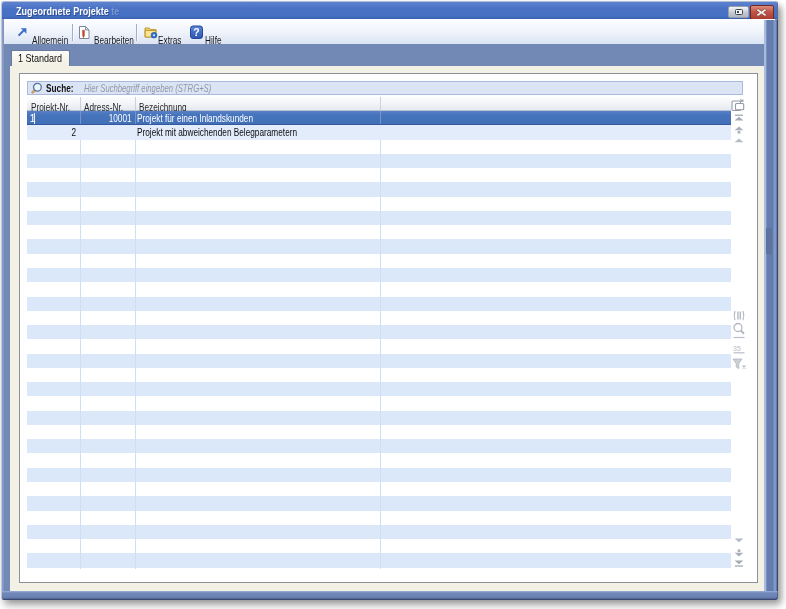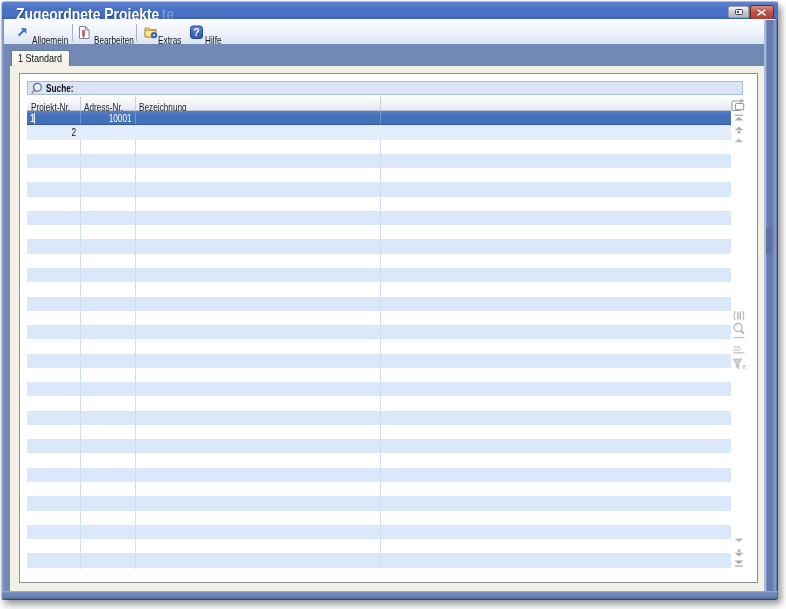--- a/index.html
+++ b/index.html
@@ -9,21 +9,21 @@
   .abs{position:absolute;}
   .tx{display:inline-block;transform:scaleX(.75);transform-origin:0 50%;white-space:nowrap;}
   .txr{display:inline-block;transform:scaleX(.75);transform-origin:100% 50%;white-space:nowrap;}
   
   .win{left:1px;top:1px;width:777px;height:599px;background:linear-gradient(90deg,#93a5cd 0px,#8598c4 2px,#7b8fbb 4px);border-radius:3px;
        box-shadow:4px 4px 6px -1px rgba(110,110,110,.6),2px 6px 9px 0 rgba(140,140,140,.4);}
   .winedge{left:1px;top:1px;width:777px;height:599px;border-radius:3px;pointer-events:none;
        box-shadow:inset 1px 1px 0 rgba(255,255,255,.4), inset -1px -1px 0 rgba(20,30,70,.3);}
   .titlebar{left:2px;top:2px;width:775px;height:17px;border-radius:2px 2px 0 0;
        background:linear-gradient(#5e82cf 0%,#4a72c4 40%,#4470c4 85%,#3a60ab 100%);}
-  .title{left:16px;top:5px;font-size:17px;font-weight:bold;color:#fff;
+  .title{left:16px;top:5px;font-size:11px;font-weight:bold;color:#fff;
        text-shadow:1px 1px 1px rgba(10,25,80,.5);}
   .ghost{opacity:.25;}
   .btn-restore{left:728px;top:6px;width:19px;height:10px;border:1px solid #98a0ad;border-radius:2px;
        background:linear-gradient(#f4f5f7,#c6cbd3 55%,#b0b6c1);}
   .btn-restore .g{position:absolute;left:5.5px;top:2px;width:6px;height:4px;border:1.2px solid #3f444b;border-radius:1.5px;background:#f2f3f5;} .btn-restore .g:after{content:"";position:absolute;left:1.2px;top:1.2px;width:2.6px;height:1.4px;background:#3f444b;}
   .btn-close{left:750px;top:5px;width:22px;height:13px;border:1px solid #6e2a21;border-radius:2px;
        background:linear-gradient(#dd8a7e 0%,#c25648 45%,#a93c2e 100%);}
   
   .toolbar{left:4px;top:19px;width:771px;height:25px;
        background:linear-gradient(#fcfdff 0%,#f0f4fb 50%,#dbe4f4 100%);}
@@ -115,20 +115,21 @@
   <div class="abs page"></div>
   <div class="abs tab"><span class="tx" style="margin-left:6px;transform:scaleX(.82)">1 Standard</span></div>
   <div class="abs panel"></div>
 
   <div class="abs search"></div>
   <svg class="abs" style="left:30px;top:82px" width="13" height="13" viewBox="0 0 13 13">
     <line x1="5.2" y1="7.8" x2="1.8" y2="11.2" stroke="#c8a263" stroke-width="2.6"></line>
     <circle cx="7.4" cy="5.2" r="3.9" fill="#eaf7fa" stroke="#5d719a" stroke-width="1.3"></circle>
   </svg>
   <div class="abs s-suche"><span class="tx">Suche:</span></div>
+  <div class="abs s-hint"><span class="tx" style="transform:scaleX(.7)">Hier Suchbegriff eingeben (STRG+S)</span></div>
 
   <div class="abs header">
     <div class="hcol" style="left:4px"><span class="tx">Projekt-Nr.</span></div>
     <div class="hcol" style="left:57px"><span class="tx">Adress-Nr.</span></div>
     <div class="hcol" style="left:112px"><span class="tx">Bezeichnung</span></div>
     <div class="hline" style="left:53px"></div>
     <div class="hline" style="left:108px"></div>
     <div class="hline" style="left:353px"></div>
   </div>
 
@@ -137,23 +138,25 @@
     <div class="vline" style="left:108px"></div>
     <div class="vline" style="left:353px"></div>
     <div class="row2bg"></div>
     <div class="selrow">
       <div class="vl" style="left:53px"></div>
       <div class="vl" style="left:108px"></div>
       <div class="vl" style="left:353px"></div>
       <div class="cell" style="left:2.5px">1</div>
       <div class="caret"></div>
       <div class="cell" style="left:54px;width:50.5px;text-align:right"><span class="txr">10001</span></div>
+      <div class="cell" style="left:110px"><span class="tx">Projekt für einen Inlandskunden</span></div>
     </div>
     <div class="r2">
       <div class="cell" style="left:3px;width:46px;text-align:right"><span class="txr">2</span></div>
+      <div class="cell" style="left:110px"><span class="tx">Projekt mit abweichenden Belegparametern</span></div>
     </div>
   </div>
 
   <svg class="abs" style="left:731px;top:98px" width="14" height="14" viewBox="0 0 14 14">
     <rect x="1" y="3" width="8.5" height="9.5" rx="1" fill="#fff" stroke="#949aa5" stroke-width="1.1"></rect>
     <rect x="4.5" y="5.5" width="8.2" height="6.2" rx="1" fill="#fff" stroke="#949aa5" stroke-width="1.1"></rect>
     <rect x="9" y="1.5" width="3.5" height="2.5" fill="#a8aeb9"></rect>
   </svg>
   <svg class="abs" style="left:734px;top:113.5px" width="10" height="8" viewBox="0 0 10 8">
     <rect x="1" y="0.6" width="8" height="1.3" fill="#a3a9b4"></rect>

